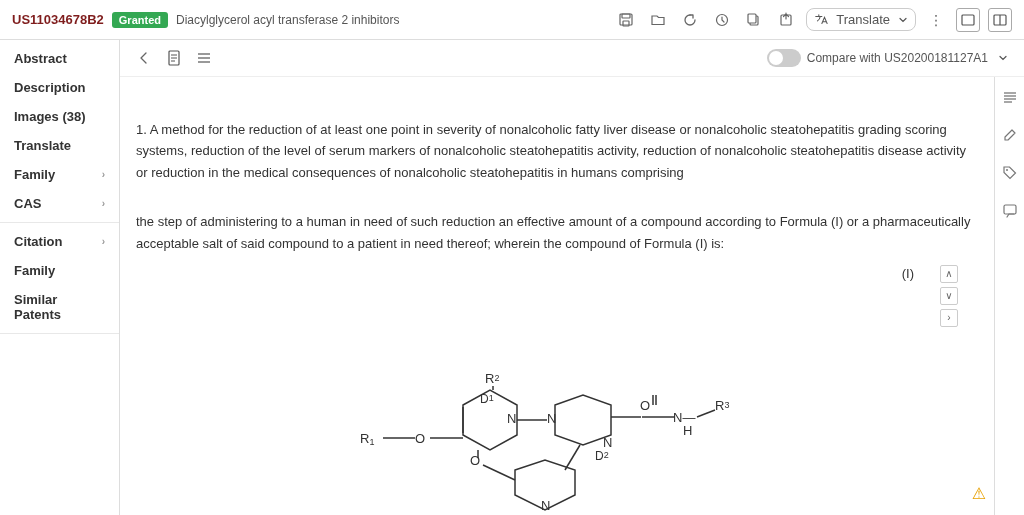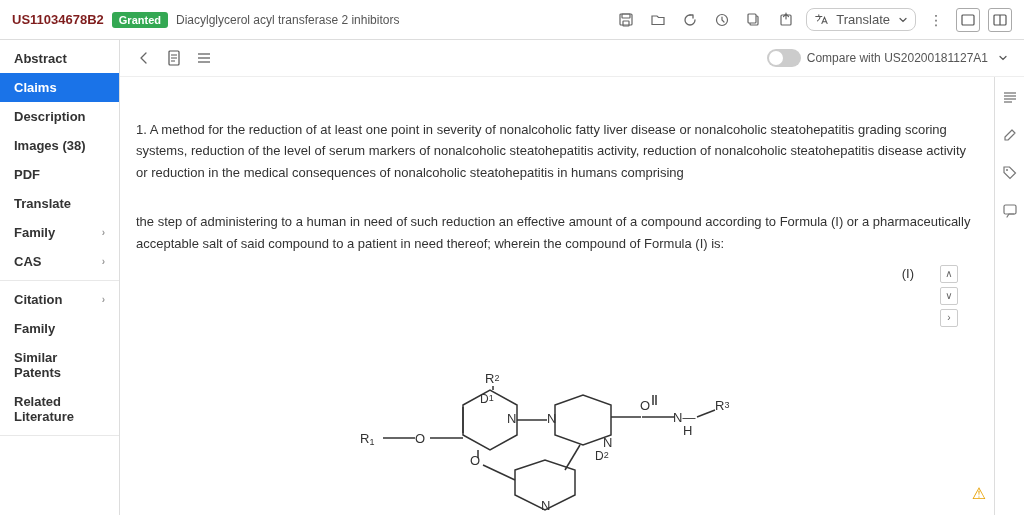--- a/index.html
+++ b/index.html
@@ -261,31 +261,25 @@
   </div>
 </div>
 
 <div class="main-layout">
 
   <div class="sidebar">
     <div class="sidebar-section">
       <div class="sidebar-item">
         <span>Abstract</span>
       </div>
-      <div class="sidebar-item active">
-        <span>Claims</span>
-      </div>
       <div class="sidebar-item">
         <span>Description</span>
       </div>
       <div class="sidebar-item">
         <span>Images (38)</span>
-      </div>
-      <div class="sidebar-item">
-        <span>PDF</span>
       </div>
       <div class="sidebar-item">
         <span>Translate</span>
       </div>
       <div class="sidebar-item">
         <span>Family</span>
         <span class="chevron">›</span>
       </div>
       <div class="sidebar-item">
         <span>CAS</span>
@@ -295,23 +289,20 @@
     <div class="sidebar-section">
       <div class="sidebar-item">
         <span>Citation</span>
         <span class="chevron">›</span>
       </div>
       <div class="sidebar-item">
         <span>Family</span>
       </div>
       <div class="sidebar-item">
         <span>Similar Patents</span>
-      </div>
-      <div class="sidebar-item">
-        <span>Related Literature</span>
       </div>
     </div>
   </div>
 
   <div class="content-wrapper">
 
     <div class="sub-header">
       <div class="sub-header-left">
         <div class="icon-btn" title="Collapse">
           <svg width="14" height="14" viewBox="0 0 14 14" fill="none">

